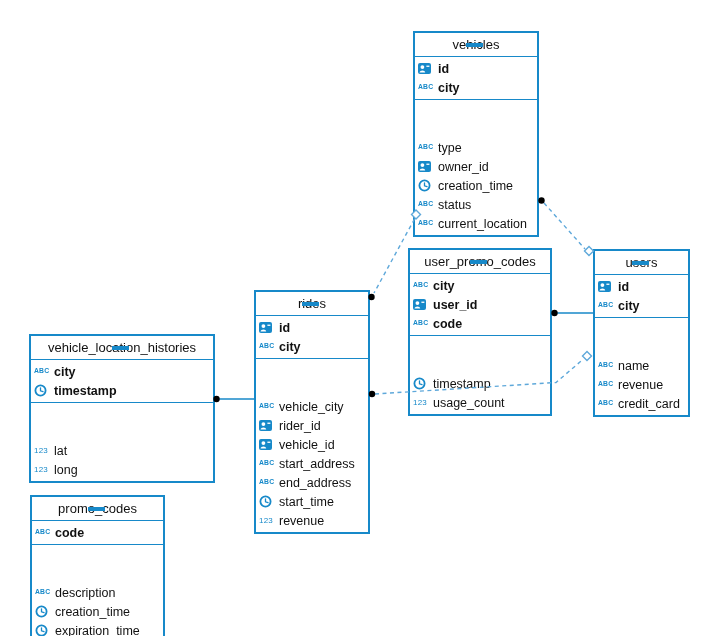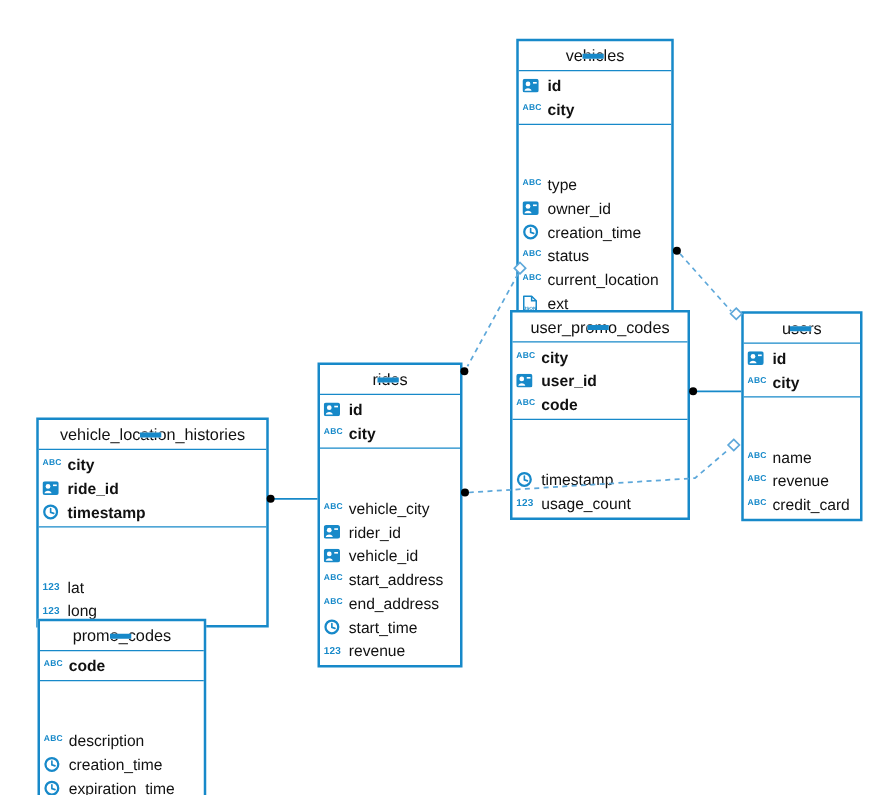--- a/index.html
+++ b/index.html
@@ -27,21 +27,21 @@
   .t-row {
     height:19px; display:flex; align-items:center; padding:0 0 0 3px;
     font-size:12.5px; white-space:nowrap;
   }
   .t-row.key { font-weight:700; }
   .f-icon {
     width:17px; min-width:17px; display:inline-flex; align-items:center;
     justify-content:flex-start; margin-right:3px; line-height:1;
   }
   .f-icon.string span { font-size:6.8px; font-weight:800; color:#1789c9; letter-spacing:.2px; }
-  .f-icon.number span { font-size:8px;   font-weight:700; color:#1789c9; letter-spacing:.2px; }
+  .f-icon.number span { font-size:8px;   font-weight:400; color:#1789c9; letter-spacing:.2px; }
   .t-title { color:#111; }
 </style>
 </head>
 <body>
 
 <div id="er-canvas">
 
   <svg class="links" width="705" height="636" viewBox="0 0 705 636">
     <g>
       <path class="dash" d="M414.5,219 L374,293"></path>
@@ -124,30 +124,20 @@
             <span>ABC</span>
           </span>
           <span>status</span>
         </div>
         <div class="t-row">
           <span class="f-icon string">
             <span>ABC</span>
           </span>
           <span>current_location</span>
         </div>
-        <div class="t-row">
-          <span class="f-icon json">
-            <svg width="12" height="14" viewBox="0 0 12 14">
-              <path d="M1 1 h6.3 L11 4.6 V13 H1 Z" fill="#fff" stroke="#1789c9" stroke-width="1.2" stroke-linejoin="round"></path>
-              <path d="M7.3 1 V4.6 H11" fill="none" stroke="#1789c9" stroke-width="1.2"></path>
-              <text x="6" y="12.2" text-anchor="middle" font-size="3.8" font-weight="bold" fill="#1789c9" font-family="Liberation Sans, sans-serif">JSON</text>
-            </svg>
-          </span>
-          <span>ext</span>
-        </div>
       </div>
   </div>
 
   <div class="table" style="left:408px; top:248px; width:144px;">
     <div class="t-header">
       <span class="f-icon table"></span>
       <span class="t-title">user_promo_codes</span>
     </div>
     <div class="t-keys">
         <div class="t-row key">
@@ -328,31 +318,20 @@
       <span class="t-title">vehicle_location_histories</span>
     </div>
     <div class="t-keys">
         <div class="t-row key">
           <span class="f-icon string">
             <span>ABC</span>
           </span>
           <span>city</span>
         </div>
         <div class="t-row key">
-          <span class="f-icon uuid">
-            <svg width="13" height="11" viewBox="0 0 13 11">
-              <rect x="0" y="0" width="13" height="11" rx="2" fill="#1789c9"></rect>
-              <circle cx="4.4" cy="4.1" r="1.9" fill="#fff"></circle>
-              <path d="M1.6 9.6 C1.6 6.9 7.2 6.9 7.2 9.6 Z" fill="#fff"></path>
-              <rect x="8.4" y="2.6" width="3" height="1.3" fill="#fff"></rect>
-            </svg>
-          </span>
-          <span>ride_id</span>
-        </div>
-        <div class="t-row key">
           <span class="f-icon time">
             <svg width="13" height="13" viewBox="0 0 13 13">
               <circle cx="6.5" cy="6.5" r="5.1" fill="none" stroke="#1789c9" stroke-width="1.8"></circle>
               <path d="M6.5 3.8 L6.5 6.9 L9 7.7" fill="none" stroke="#1789c9" stroke-width="1.3" stroke-linecap="round"></path>
             </svg>
           </span>
           <span>timestamp</span>
         </div>
       </div>
     <div class="t-body">

